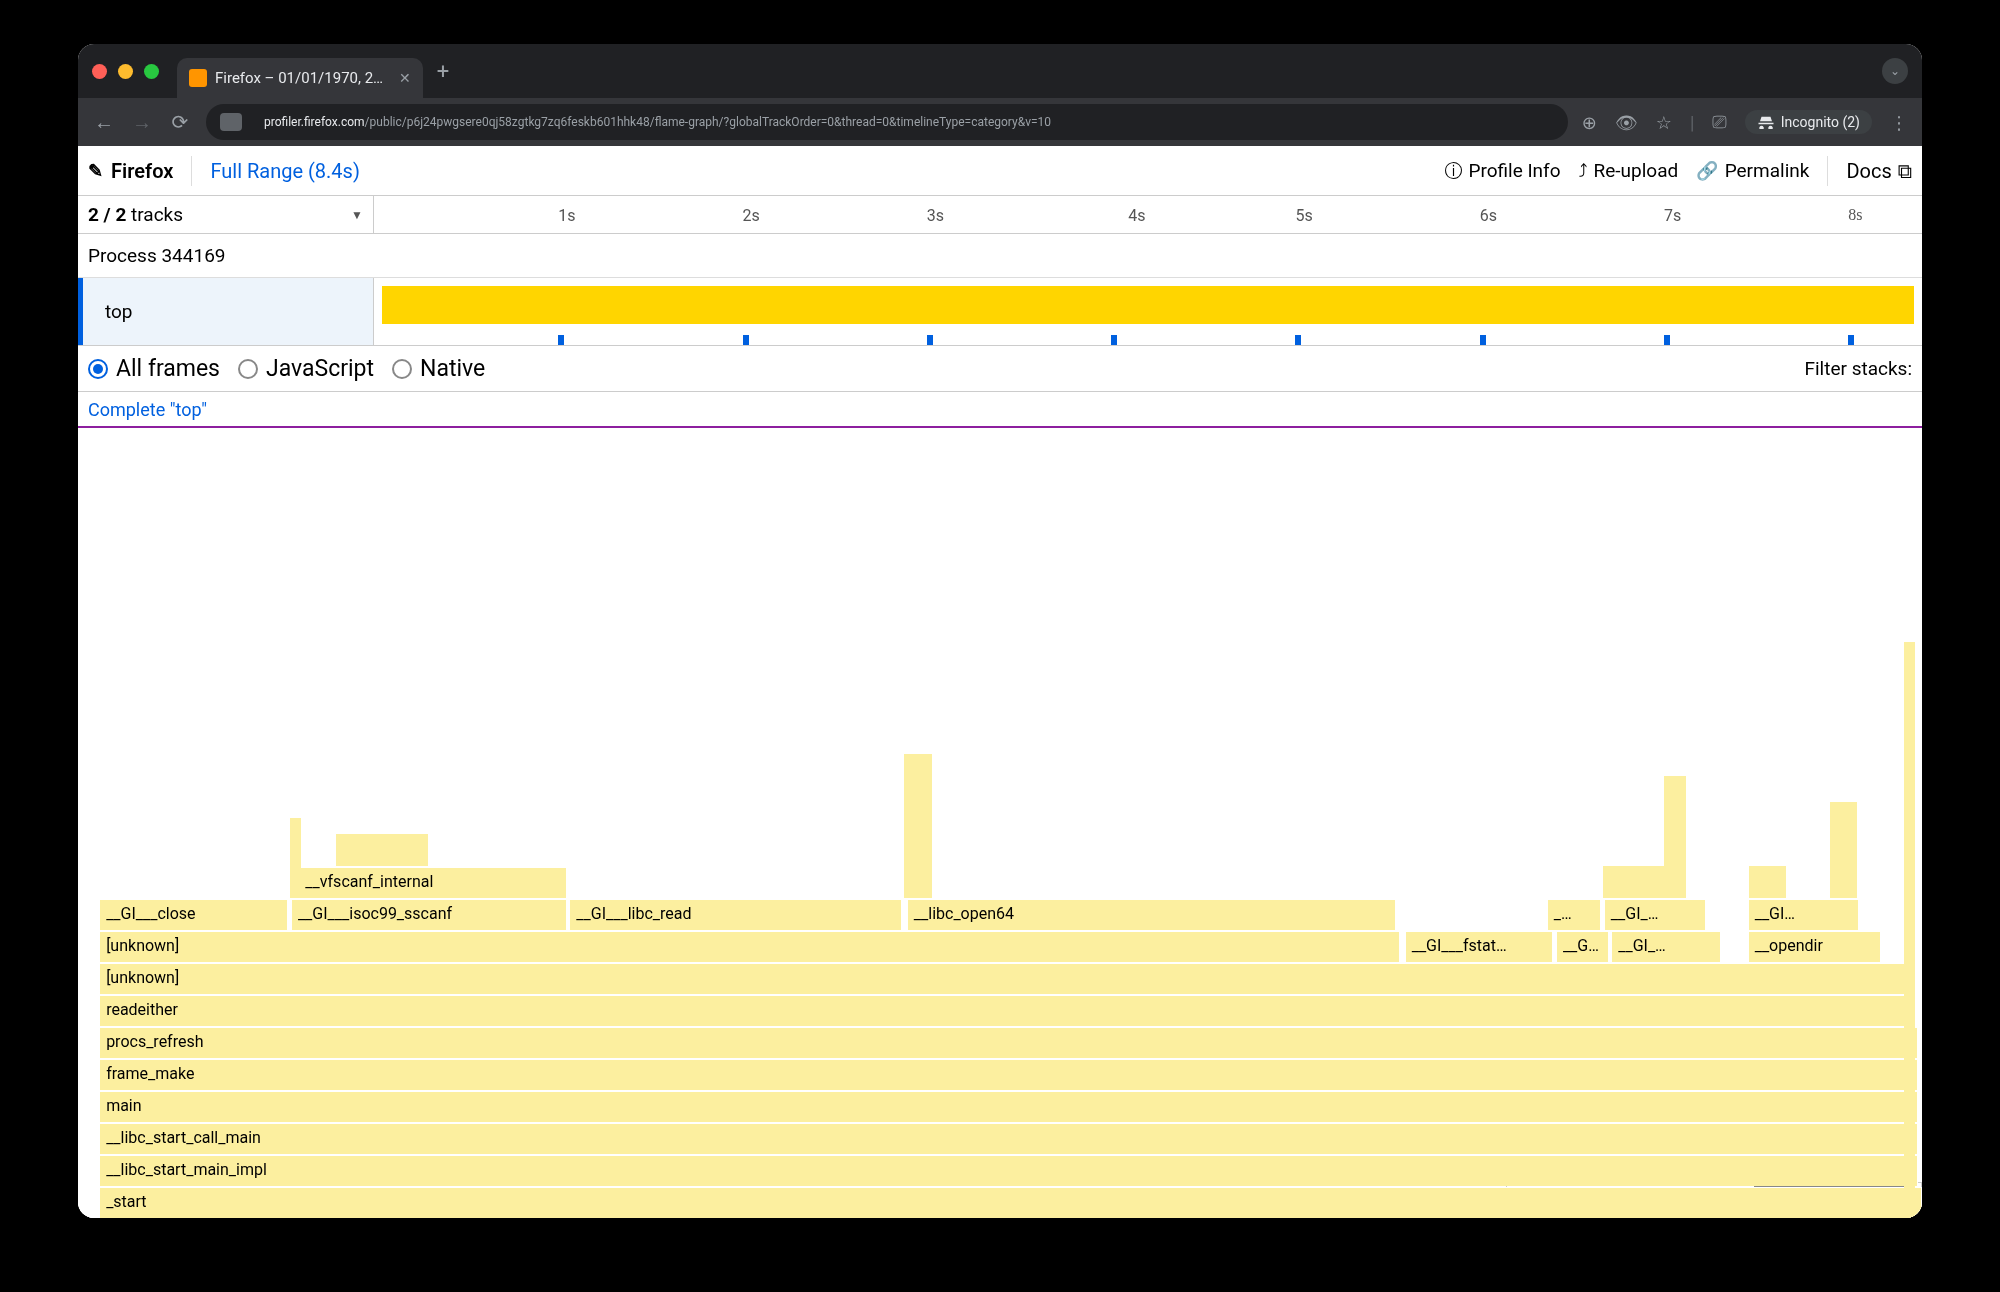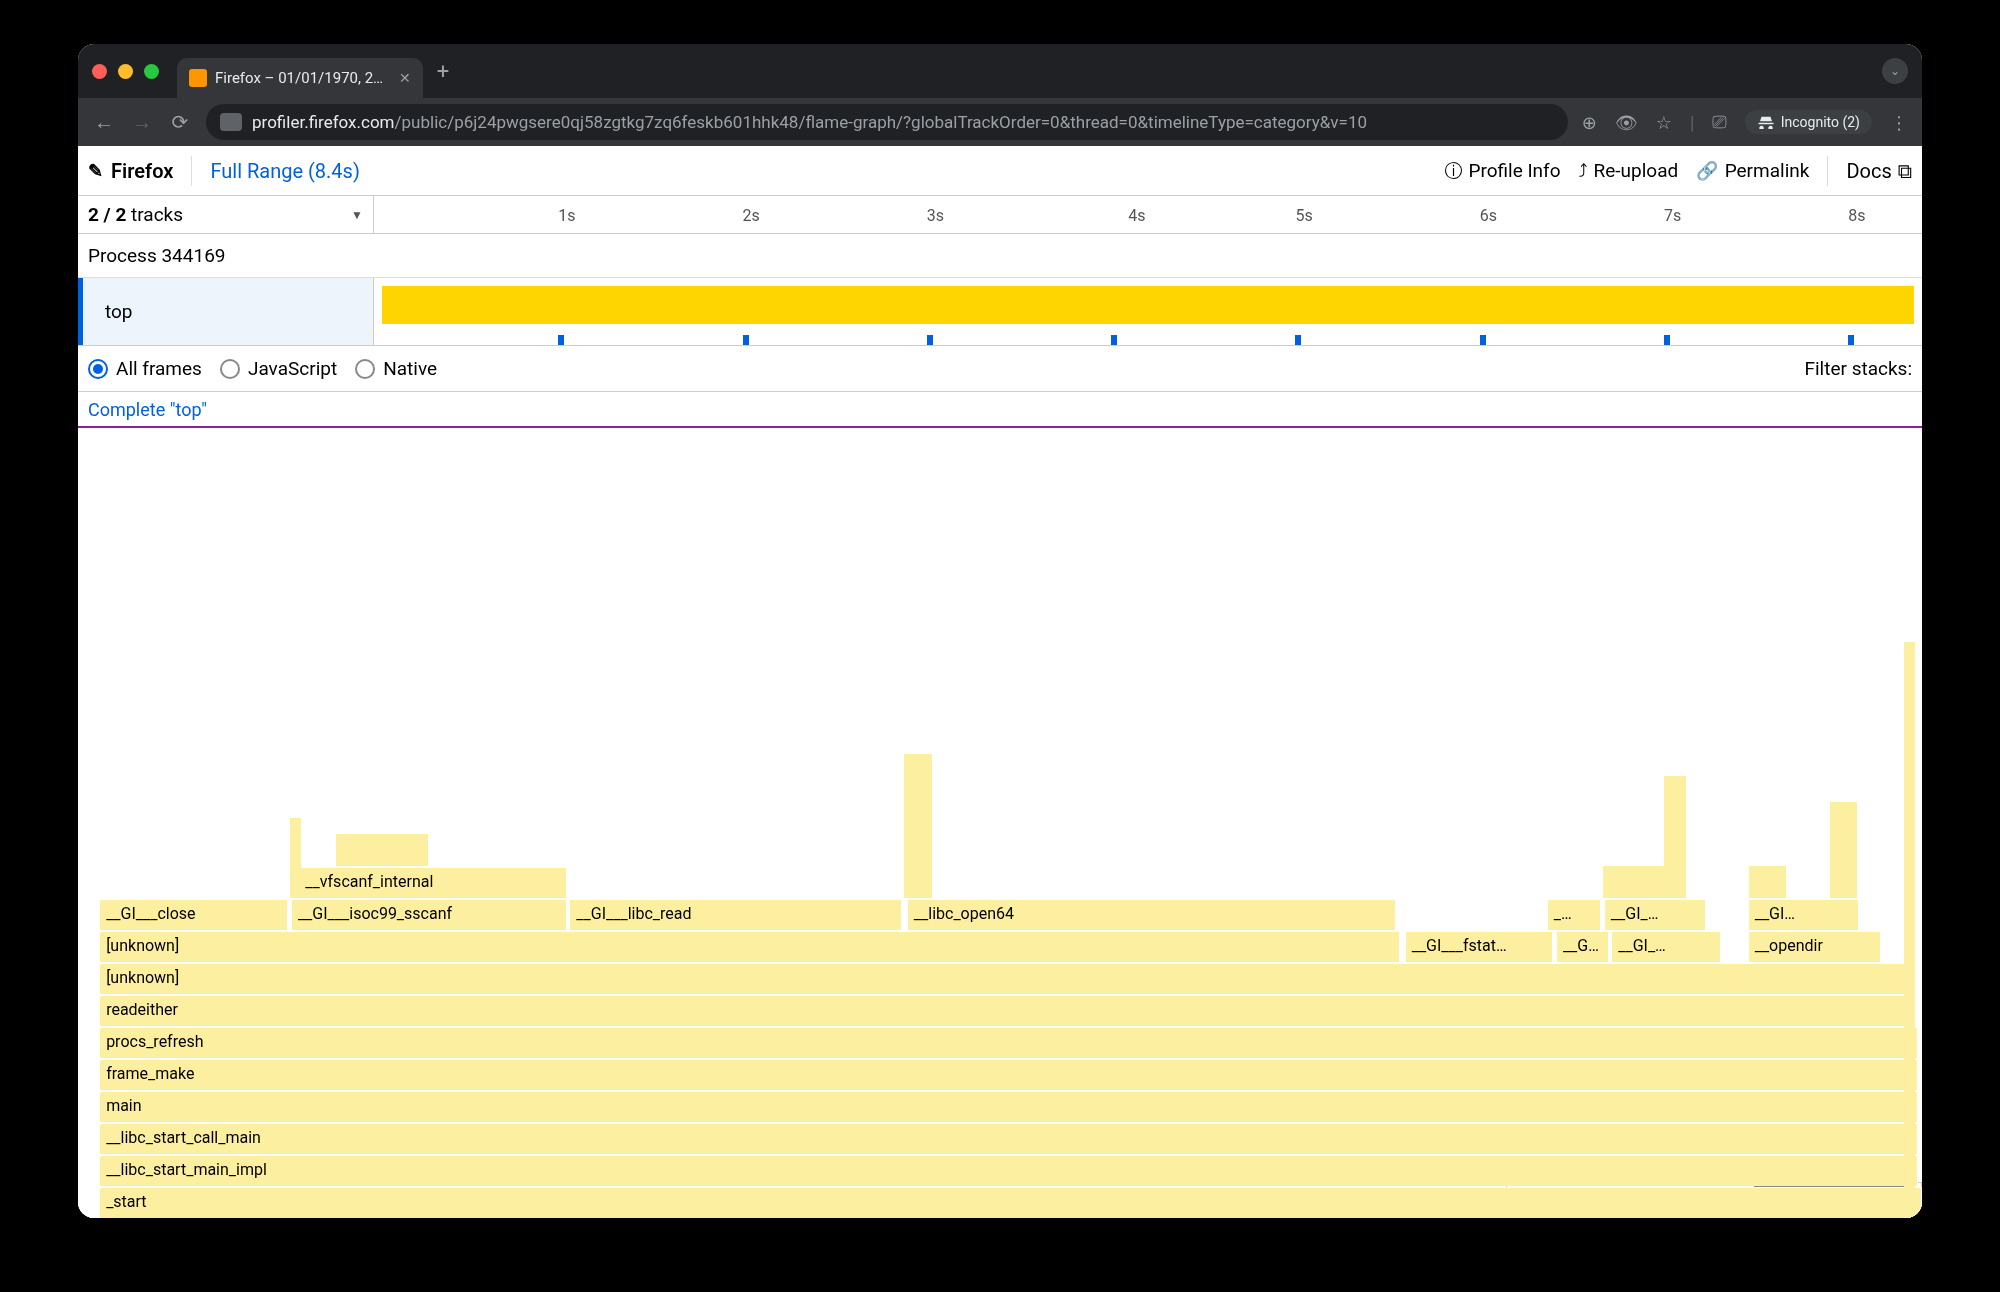--- a/index.html
+++ b/index.html
@@ -22,21 +22,21 @@
 .new-tab { color: #9aa0a6; font-size: 22px; margin-left: 14px; }
 .tab-bar-right { position: absolute; right: 14px; top: 14px; color: #9aa0a6; }
 .tab-chevron { width: 26px; height: 26px; border-radius: 50%; background: #3c4043; display: flex; align-items: center; justify-content: center; font-size: 12px; }
 
 
 .address-bar { height: 48px; background: #35363a; display: flex; align-items: center; padding: 0 14px; gap: 14px; }
 .nav-btn { width: 24px; color: #9aa0a6; text-align: center; font-size: 20px; }
 .nav-btn.disabled { color: #5f6368; }
 .url-container { flex: 1; display: flex; align-items: center; background: #202124; border-radius: 20px; height: 36px; padding: 0 14px; gap: 10px; }
 .url-lock { width: 22px; height: 18px; background: #5f6368; border-radius: 4px; }
-.url-text { color: #9aa0a6; font-size: 17px; white-space: nowrap; overflow: hidden; }
+.url-text { color: #9aa0a6; font-size: 12px; white-space: nowrap; overflow: hidden; margin-left: 12px; }
 .url-domain { color: #e8eaed; }
 .addr-icons { display: flex; align-items: center; gap: 18px; color: #9aa0a6; font-size: 18px; }
 .incognito-badge { display: flex; align-items: center; gap: 6px; background: #3c4043; border-radius: 16px; padding: 4px 12px; font-size: 14px; color: #e8eaed; }
 .incog-icon { width: 18px; height: 14px; }
 
 
 .app-content { background: #fff; height: calc(100% - 102px); display: flex; flex-direction: column; }
 
 
 .profiler-header { height: 50px; border-bottom: 1px solid #ccc; display: flex; align-items: center; padding: 0 10px; gap: 18px; }
@@ -71,21 +71,21 @@
 .view-tab { padding: 12px 24px; font-size: 20px; cursor: pointer; }
 .view-tab.active { background: #fff; border: 1px solid #aaa; border-bottom: 1px solid #fff; border-radius: 4px 4px 0 0; margin-bottom: -1px; }
 .sidebar-toggle { position: absolute; right: 12px; top: 10px; width: 28px; height: 28px; border: 2px solid #000; display: flex; align-items: center; justify-content: center; font-size: 14px; }
 
 
 .filter-row { height: 46px; border-bottom: 1px solid #ccc; display: flex; align-items: center; padding: 0 10px; gap: 12px; }
 .radio-group { display: flex; align-items: center; gap: 8px; }
 .radio { width: 20px; height: 20px; border-radius: 50%; border: 2px solid #888; display: flex; align-items: center; justify-content: center; }
 .radio.selected { border-color: #0060df; }
 .radio.selected::after { content: ''; width: 10px; height: 10px; border-radius: 50%; background: #0060df; }
-.radio-label { font-size: 19px; }
+.radio-label { font-size: 23px; }
 .filter-spacer { flex: 1; }
 .filter-label { font-size: 19px; }
 .filter-input { width: 610px; height: 32px; border: 1px solid #ccc; border-radius: 4px; padding: 0 10px 0 32px; font-size: 19px; background: #fff; position: relative; }
 .filter-input-wrap { position: relative; }
 .filter-input-wrap::before { content: '⌕'; position: absolute; left: 8px; top: 4px; font-size: 20px; color: #888; transform: scaleX(-1); }
 
 
 .breadcrumb-row { height: 36px; display: flex; align-items: center; padding: 0 10px; border-bottom: 2px solid #8d1f9f; }
 .breadcrumb { color: #0060df; font-size: 18px; }
 
@@ -185,21 +185,21 @@
         <span class="dropdown-tri">▼</span>
       </div>
       <div class="timeline-ticks" id="ruler-ticks">
           <span class="tick" style="left: 11.9048%;">1s</span>
           <span class="tick" style="left: 23.8095%;">2s</span>
           <span class="tick" style="left: 35.7143%;">3s</span>
           <span class="tick" style="left: 47.619%; margin-left: 17px;">4s</span>
           <span class="tick" style="left: 59.5238%;">5s</span>
           <span class="tick" style="left: 71.4286%;">6s</span>
           <span class="tick" style="left: 83.3333%;">7s</span>
-          <span class="tick" style="left: 95.2381%;">8s</span>
+          <span class="tick" style="left: 95.2381%; font-family: Liberation Serif, serif;">8s</span>
         </div>
     </div>
 
     <div class="process-row">Process 344169</div>
 
     <div class="track-row">
       <div class="track-label">top</div>
       <div class="track-timeline" id="track-timeline">
         <div class="activity-bar" style="left:0.5%; width:99.0%"></div>
       <div class="tick-mark" style="left: 11.9048%;"></div>

